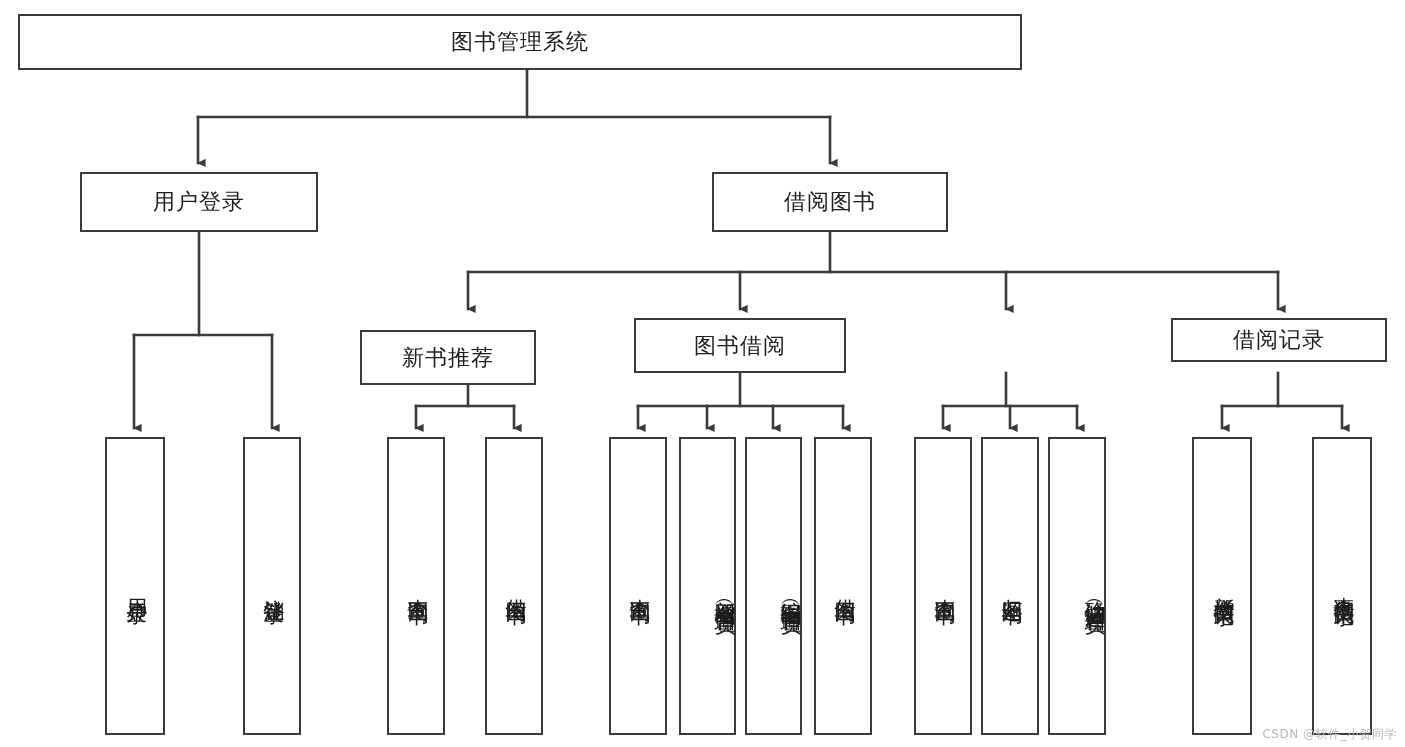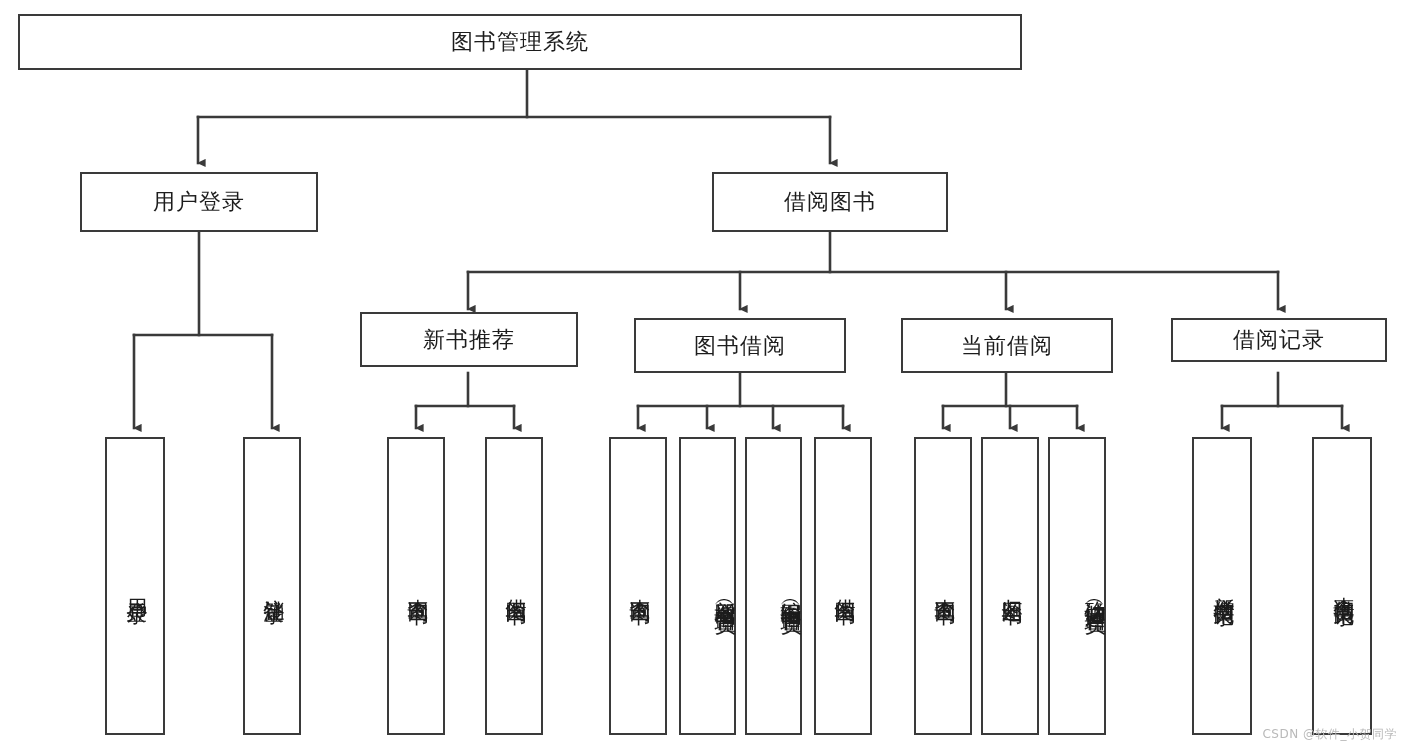--- a/index.html
+++ b/index.html
@@ -131,28 +131,25 @@
     <span class="node-label">图书管理系统</span>
   </div>
 
   <div class="node horizontal" style="left: 80px; top: 172px; width: 238px; height: 60px;">
     <span class="node-label">用户登录</span>
   </div>
   <div class="node horizontal" style="left: 712px; top: 172px; width: 236px; height: 60px;">
     <span class="node-label">借阅图书</span>
   </div>
 
-  <div class="node horizontal" style="left: 360px; top: 312px; width: 218px; height: 55px;">
+  <div class="node horizontal" style="left: 360px; top: 330px; width: 176px; height: 55px;">
     <span class="node-label">新书推荐</span>
   </div>
   <div class="node horizontal" style="left: 634px; top: 318px; width: 212px; height: 55px;">
     <span class="node-label">图书借阅</span>
-  </div>
-  <div class="node horizontal" style="left: 901px; top: 318px; width: 212px; height: 55px;">
-    <span class="node-label">当前借阅</span>
   </div>
   <div class="node horizontal" style="left: 1171px; top: 318px; width: 216px; height: 44px;">
     <span class="node-label">借阅记录</span>
   </div>
 
   <div class="node vertical centered" style="left: 105px; top: 437px; width: 60px; height: 298px;">
     <span class="node-label">用户登录</span>
   </div>
   <div class="node vertical centered" style="left: 243px; top: 437px; width: 58px; height: 298px;">
     <span class="node-label">注销登录</span>

